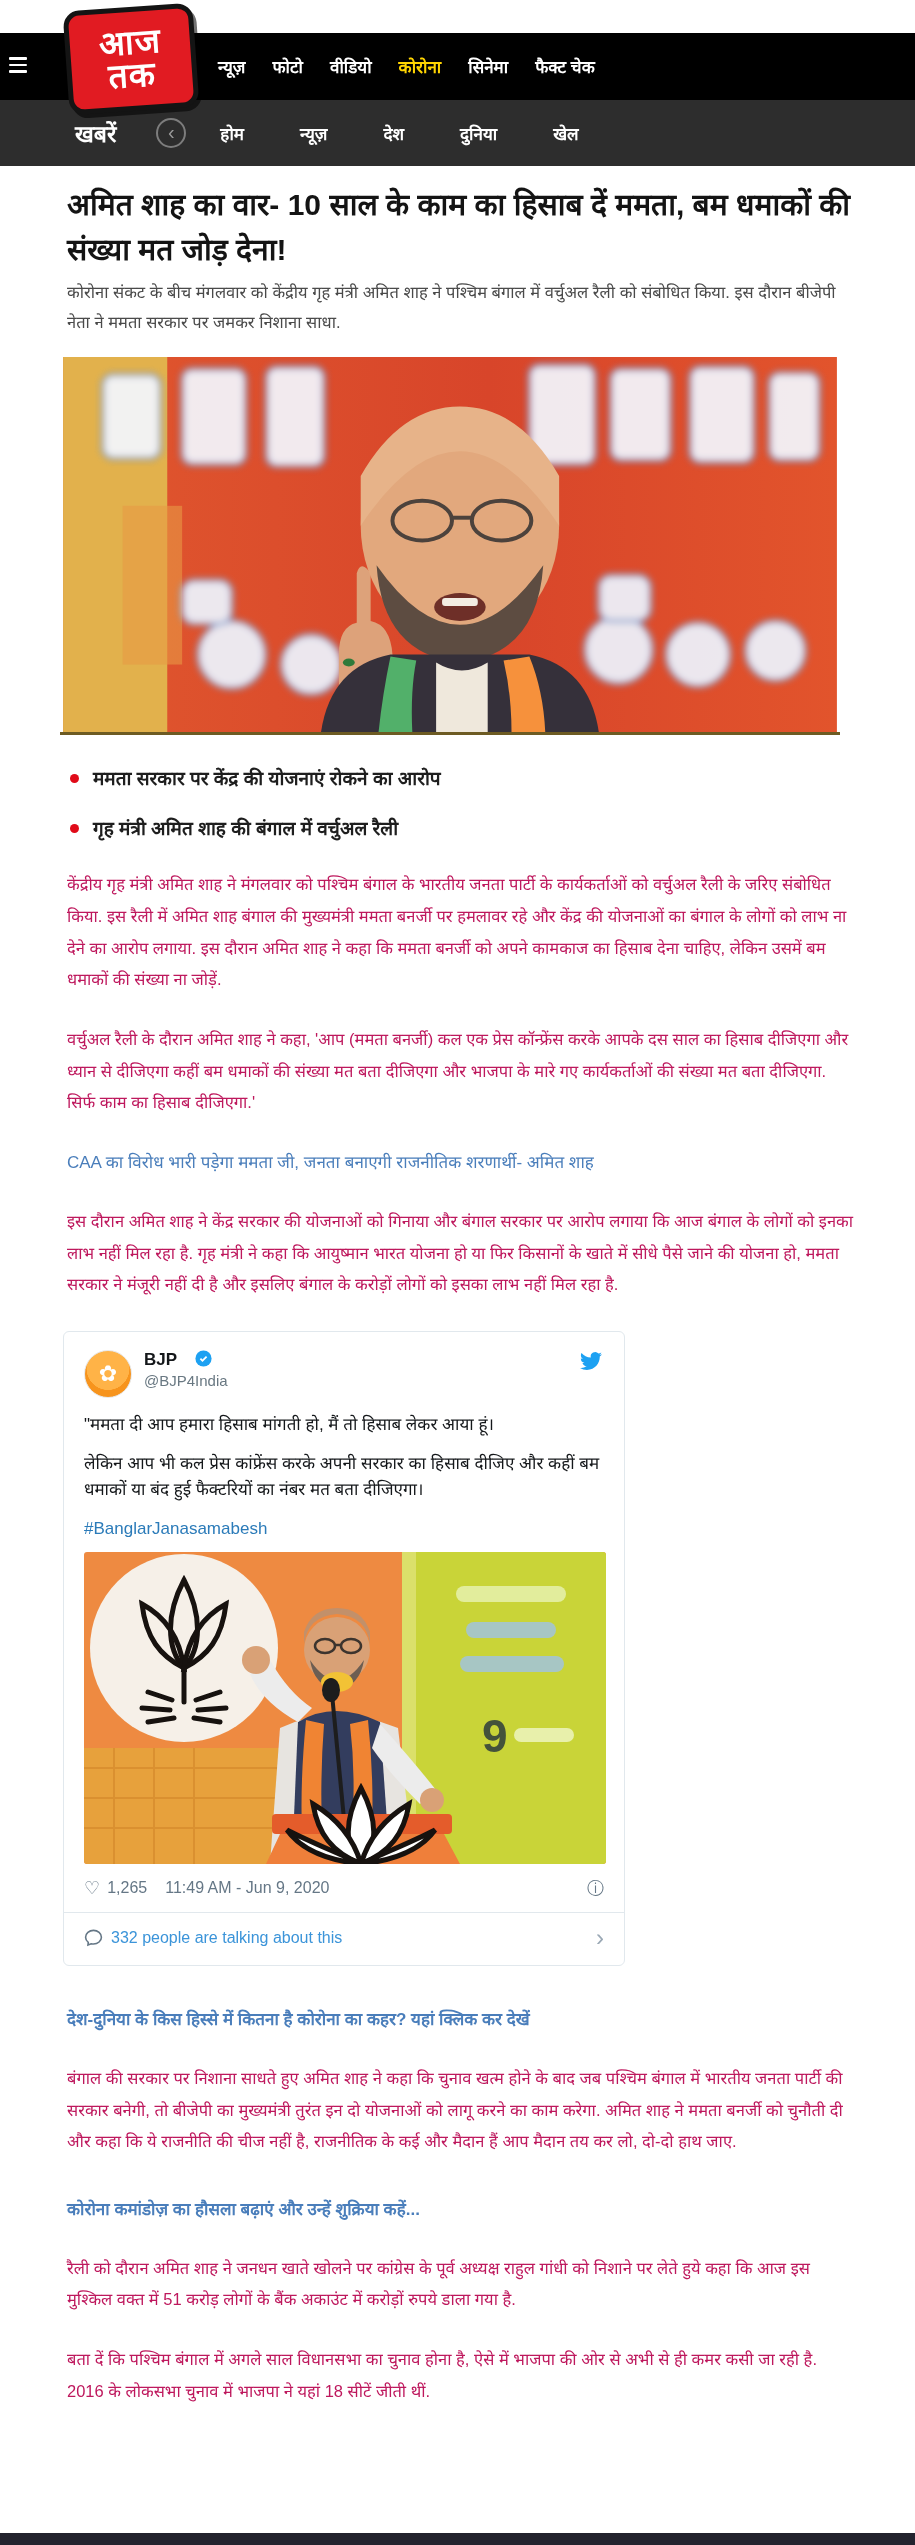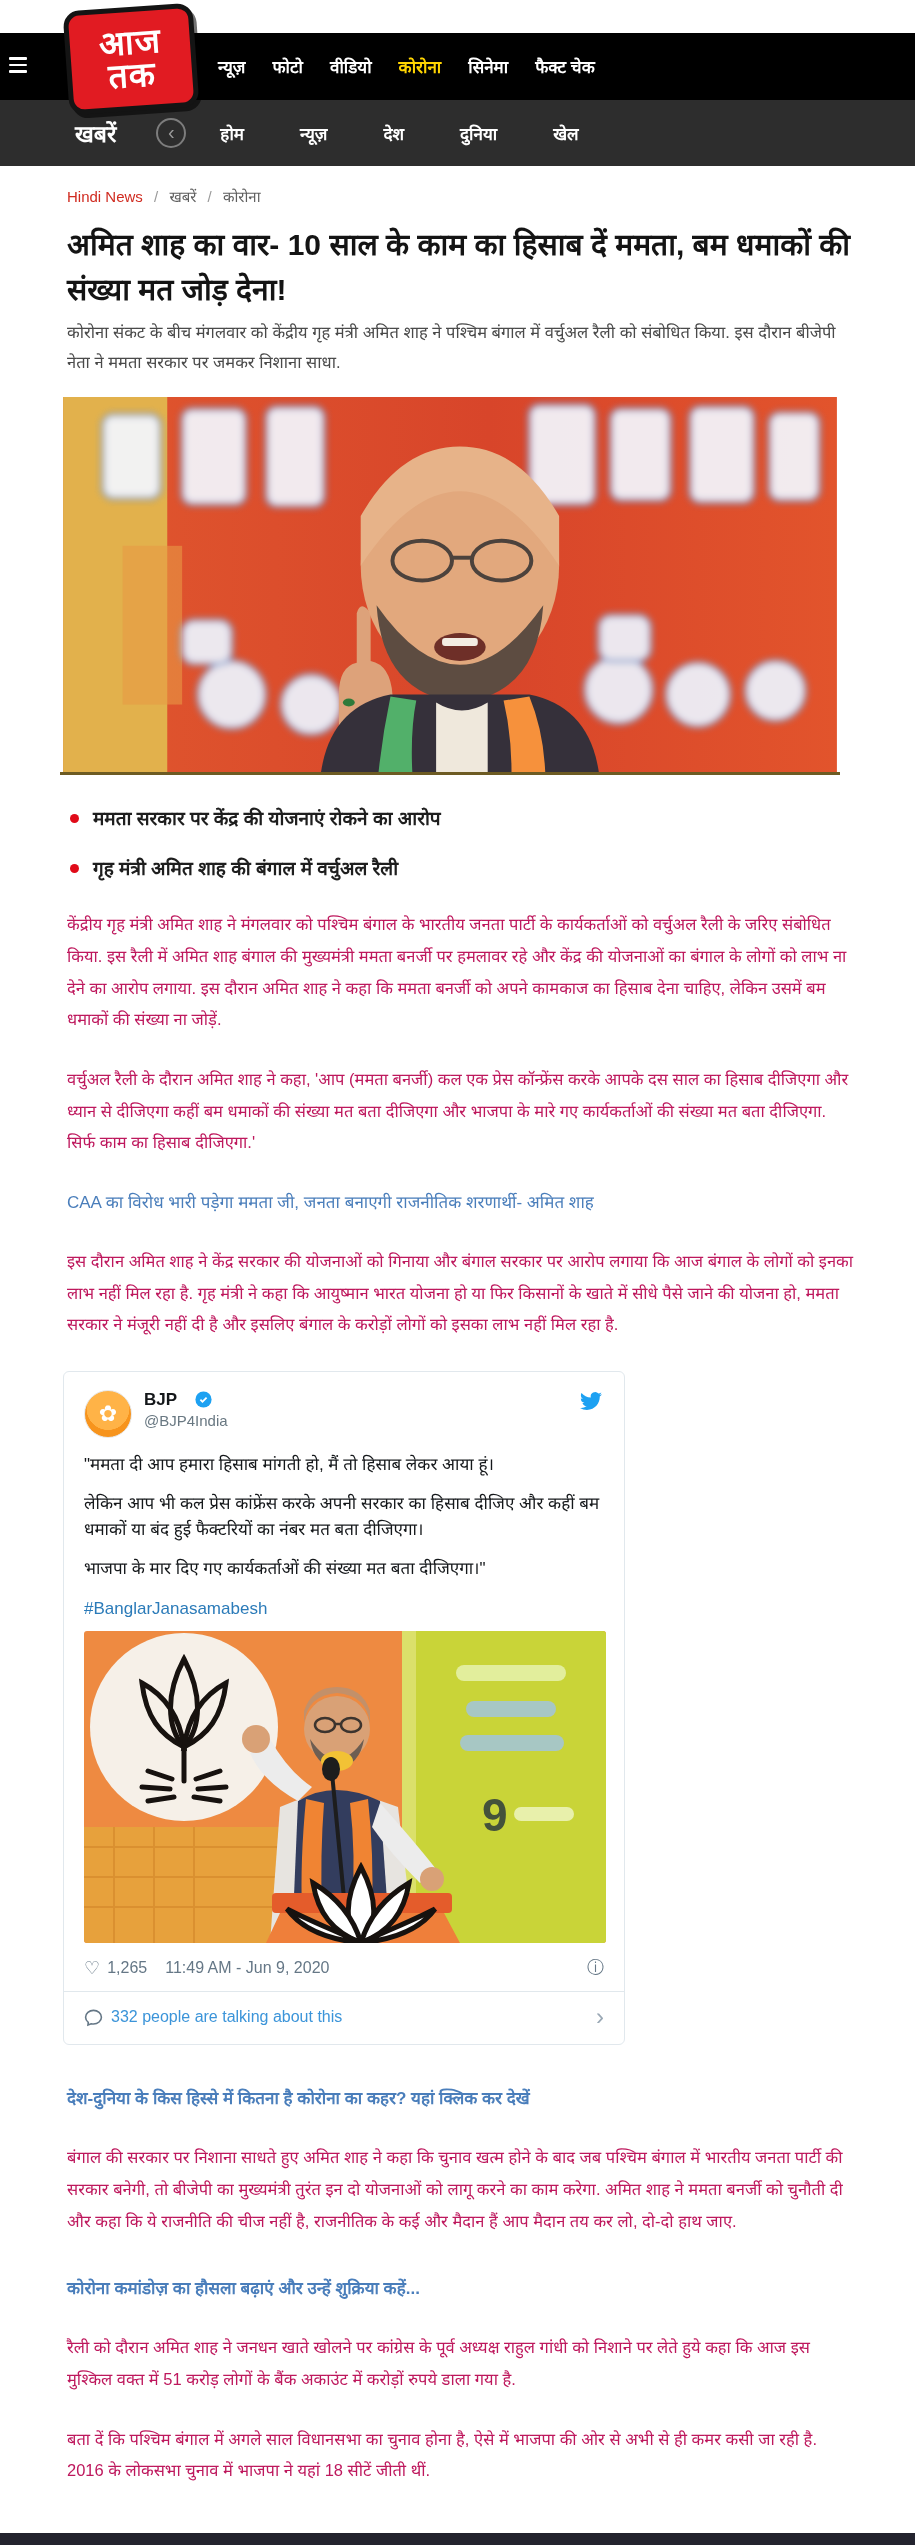--- a/index.html
+++ b/index.html
@@ -49,21 +49,21 @@
 
   
   .tweet { margin:30px 0 0 63px; width:562px; border:1px solid #e1e8ed; border-radius:6px;
            padding:18px 20px 0 20px; background:#fff; }
   .tw-head { display:flex; align-items:flex-start; }
   .avatar { width:48px; height:48px; border-radius:50%;
             background:radial-gradient(circle at 50% 38%, #ffb347 0 58%, #f7941d 59% 100%);
             display:flex; align-items:center; justify-content:center; color:#fff; font-size:22px;
             border:1px solid #e8e8e8; cursor:pointer; }
   .tw-id { margin-left:12px; flex:1; }
-  .tw-name-row { display:flex; align-items:center; gap:18px; }
+  .tw-name-row { display:flex; gap:18px; }
   .tw-name { font-size:17px; font-weight:700; color:#14171a; cursor:pointer; }
   .badge { width:17px; height:17px; display:inline-block; }
   .tw-handle { font-size:15px; color:#697882; margin-top:2px; }
   .bird { width:26px; height:22px; cursor:pointer; }
   .tw-text { margin-top:14px; font-size:17px; line-height:1.5; color:#14171a; }
   .tw-text p { margin-bottom:14px; }
   .tw-hash { color:#2b7bb9; cursor:pointer; margin-bottom:10px; font-size:17px; }
   .tw-photo { width:522px; height:312px; display:block; margin-top:8px; border-radius:3px; cursor:pointer; }
   .tw-meta { display:flex; align-items:center; padding:13px 0 12px 0; color:#657786; font-size:16px; }
   .tw-meta .heart { font-size:18px; margin-right:7px; cursor:pointer; }
@@ -110,27 +110,20 @@
       </span>
     <nav class="subnav">
       <span class="item">होम</span>
       <span class="item">न्यूज़</span>
       <span class="item">देश</span>
       <span class="item">दुनिया</span>
       <span class="item">खेल</span>
     </nav>
   </div>
 
-  <div class="crumbs">
-    <span class="home">Hindi News</span>
-    <span class="sep">/</span>
-    <span class="link">खबरें</span>
-    <span class="sep">/</span>
-    <span class="link">कोरोना</span>
-  </div>
 
   <h1 class="headline">अमित शाह का वार- 10 साल के काम का हिसाब दें ममता, बम धमाकों की संख्या मत जोड़ देना!</h1>
   <p class="summary">कोरोना संकट के बीच मंगलवार को केंद्रीय गृह मंत्री अमित शाह ने पश्चिम बंगाल में वर्चुअल रैली को संबोधित किया. इस दौरान बीजेपी नेता ने ममता सरकार पर जमकर निशाना साधा.</p>
 
   <svg class="hero" viewBox="0 0 780 378" aria-hidden="true">
     <defs>
       <filter id="blur1">
           <feGaussianBlur stdDeviation="3.5"></feGaussianBlur>
         </filter>
       <linearGradient id="heroBg" x1="0" y1="0" x2="1" y2="0">
@@ -217,21 +210,20 @@
         <div class="tw-handle">@BJP4India</div>
       </div>
       <svg class="bird" viewBox="0 0 24 24">
         <path fill="#1da1f2" d="M23.953 4.57a10 10 0 01-2.825.775 4.958 4.958 0 002.163-2.723c-.951.555-2.005.959-3.127 1.184a4.92 4.92 0 00-8.384 4.482C7.69 8.095 4.067 6.13 1.64 3.162a4.822 4.822 0 00-.666 2.475c0 1.71.87 3.213 2.188 4.096a4.904 4.904 0 01-2.228-.616v.06a4.923 4.923 0 003.946 4.827 4.996 4.996 0 01-2.212.085 4.936 4.936 0 004.604 3.417A9.867 9.867 0 010 19.54a13.995 13.995 0 007.557 2.209c9.053 0 13.998-7.496 13.998-13.985 0-.21 0-.42-.015-.63A9.935 9.935 0 0024 4.59z"></path>
       </svg>
     </div>
 
     <div class="tw-text">
       <p>"ममता दी आप हमारा हिसाब मांगती हो, मैं तो हिसाब लेकर आया हूं।</p>
       <p>लेकिन आप भी कल प्रेस कांफ्रेंस करके अपनी सरकार का हिसाब दीजिए और कहीं बम धमाकों या बंद हुई फैक्टरियों का नंबर मत बता दीजिएगा।</p>
-      <p>भाजपा के मार दिए गए कार्यकर्ताओं की संख्या मत बता दीजिएगा।"</p>
       <div class="tw-hash">#BanglarJanasamabesh</div>
     </div>
 
     <svg class="tw-photo" viewBox="0 0 522 312" aria-hidden="true">
       <rect width="522" height="312" fill="#ee8a41"></rect>
       <rect x="330" y="0" width="192" height="312" fill="#c9d438"></rect>
       <rect x="318" y="0" width="14" height="312" fill="#dbe06a"></rect>
       <g opacity="0.8">
         <rect x="372" y="34" width="110" height="16" rx="8" fill="#e9f4b6"></rect>
         <rect x="382" y="70" width="90" height="16" rx="8" fill="#9fc3e8"></rect>

